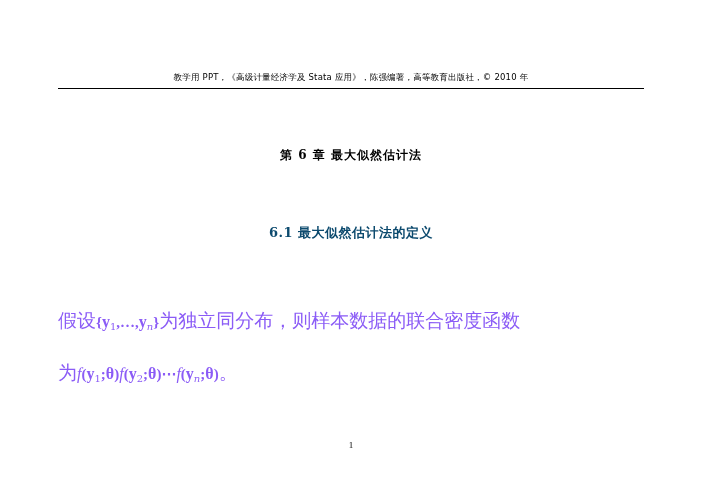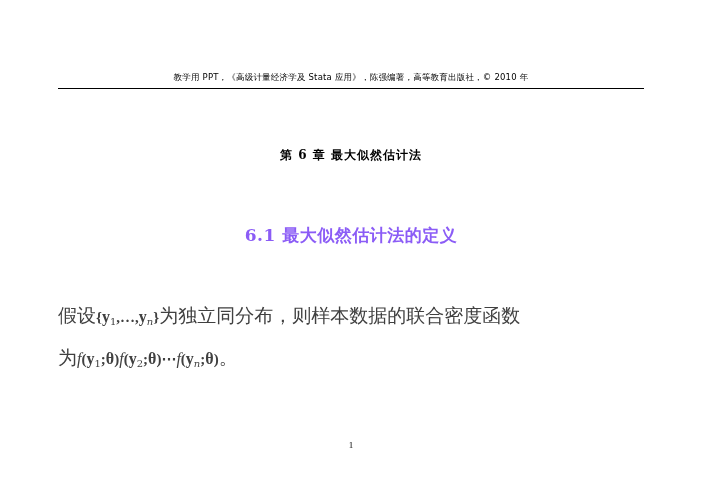--- a/index.html
+++ b/index.html
@@ -52,37 +52,37 @@
     color: #000000;
     letter-spacing: 1px;
   }
   .title-sub {
     position: absolute;
     top: 224px;
     left: 0;
     right: 0;
     text-align: center;
     font-family: "DejaVu Serif", serif;
-    font-size: 17px;
+    font-size: 13px;
     font-weight: bold;
-    color: #8b5cf6;
+    color: #0c4a6e;
     letter-spacing: 0.5px;
   }
   .body-block {
     position: absolute;
     top: 296px;
     left: 58px;
     width: 590px;
     color: #000000;
   }
   .body-line {
     font-family: "DejaVu Serif", serif;
     font-size: 19px;
-    line-height: 38px;
-    color: #404040;
+    line-height: 48px;
+    color: #8b5cf6;
     white-space: nowrap;
   }
   .math {
     font-family: "Liberation Serif", serif;
     font-style: italic;
     font-size: 16px;
   }
   .mathup {
     font-family: "Liberation Serif", serif;
     font-style: normal;

